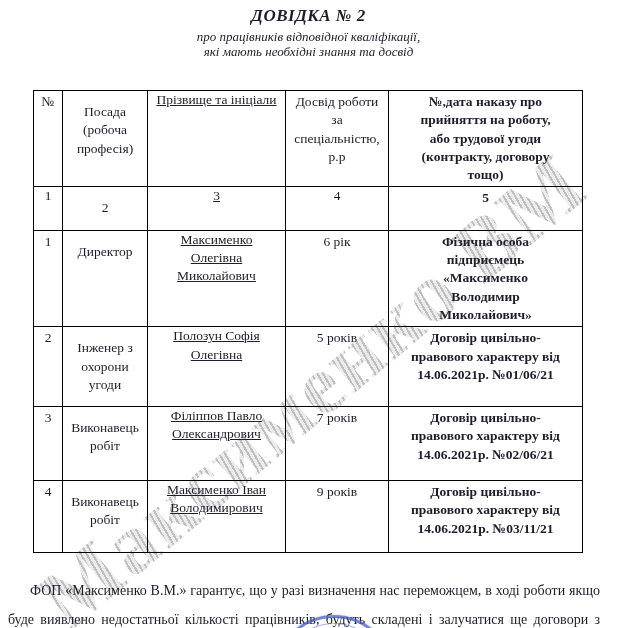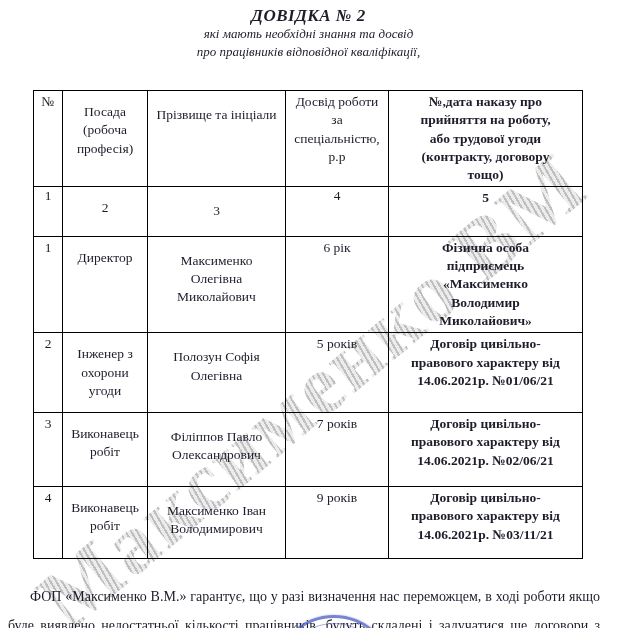--- a/index.html
+++ b/index.html
@@ -66,21 +66,21 @@
   }
   table.qual th, table.qual td {
     border: 1px solid var(--border);
     vertical-align: top;
     text-align: center;
     font-weight: normal;
     padding: 2px 4px;
     overflow: hidden;
   }
   table.qual th:nth-child(2), table.qual td:nth-child(2) { padding: 12px 3px; }
-  table.qual th:nth-child(3), table.qual td:nth-child(3) { padding: 15px 6px; }
+  table.qual th:nth-child(3), table.qual td:nth-child(3) { padding: 0 6px; text-decoration: underline; }
   table.qual th:nth-child(5), table.qual td:nth-child(5) { padding: 2px 20px; font-weight: bold; }
   tr.hdr { height: 92px; }
   tr.num { height: 20px; }
   tr.num td { padding-top: 0; padding-bottom: 0; }
   tr.data.r0 { height: 96px; }
   tr.data.r1 { height: 73px; }
   tr.data.r2 { height: 74px; }
   tr.data.r3 { height: 72px; }
   .footer-par {
     margin: 23px 10px 0 8px;
@@ -116,23 +116,23 @@
 <body>
 
 <div class="page">
 
   <div class="watermark">Максименко ВМ</div>
 
   <div class="content">
 
     <div class="title">ДОВІДКА № 2</div>
 
+    <div class="subtitle first">про працівників відповідної кваліфікації,</div>
+
     <div class="subtitle">які мають необхідні знання та досвід</div>
-
-    <div class="subtitle first">про працівників відповідної кваліфікації,</div>
 
     <table class="qual" id="qual-table">
       <colgroup>
         <col style="width:29px">
         <col style="width:85px">
         <col style="width:138px">
         <col style="width:103px">
         <col style="width:194px">
       </colgroup>
       <tbody id="qual-table-body">

